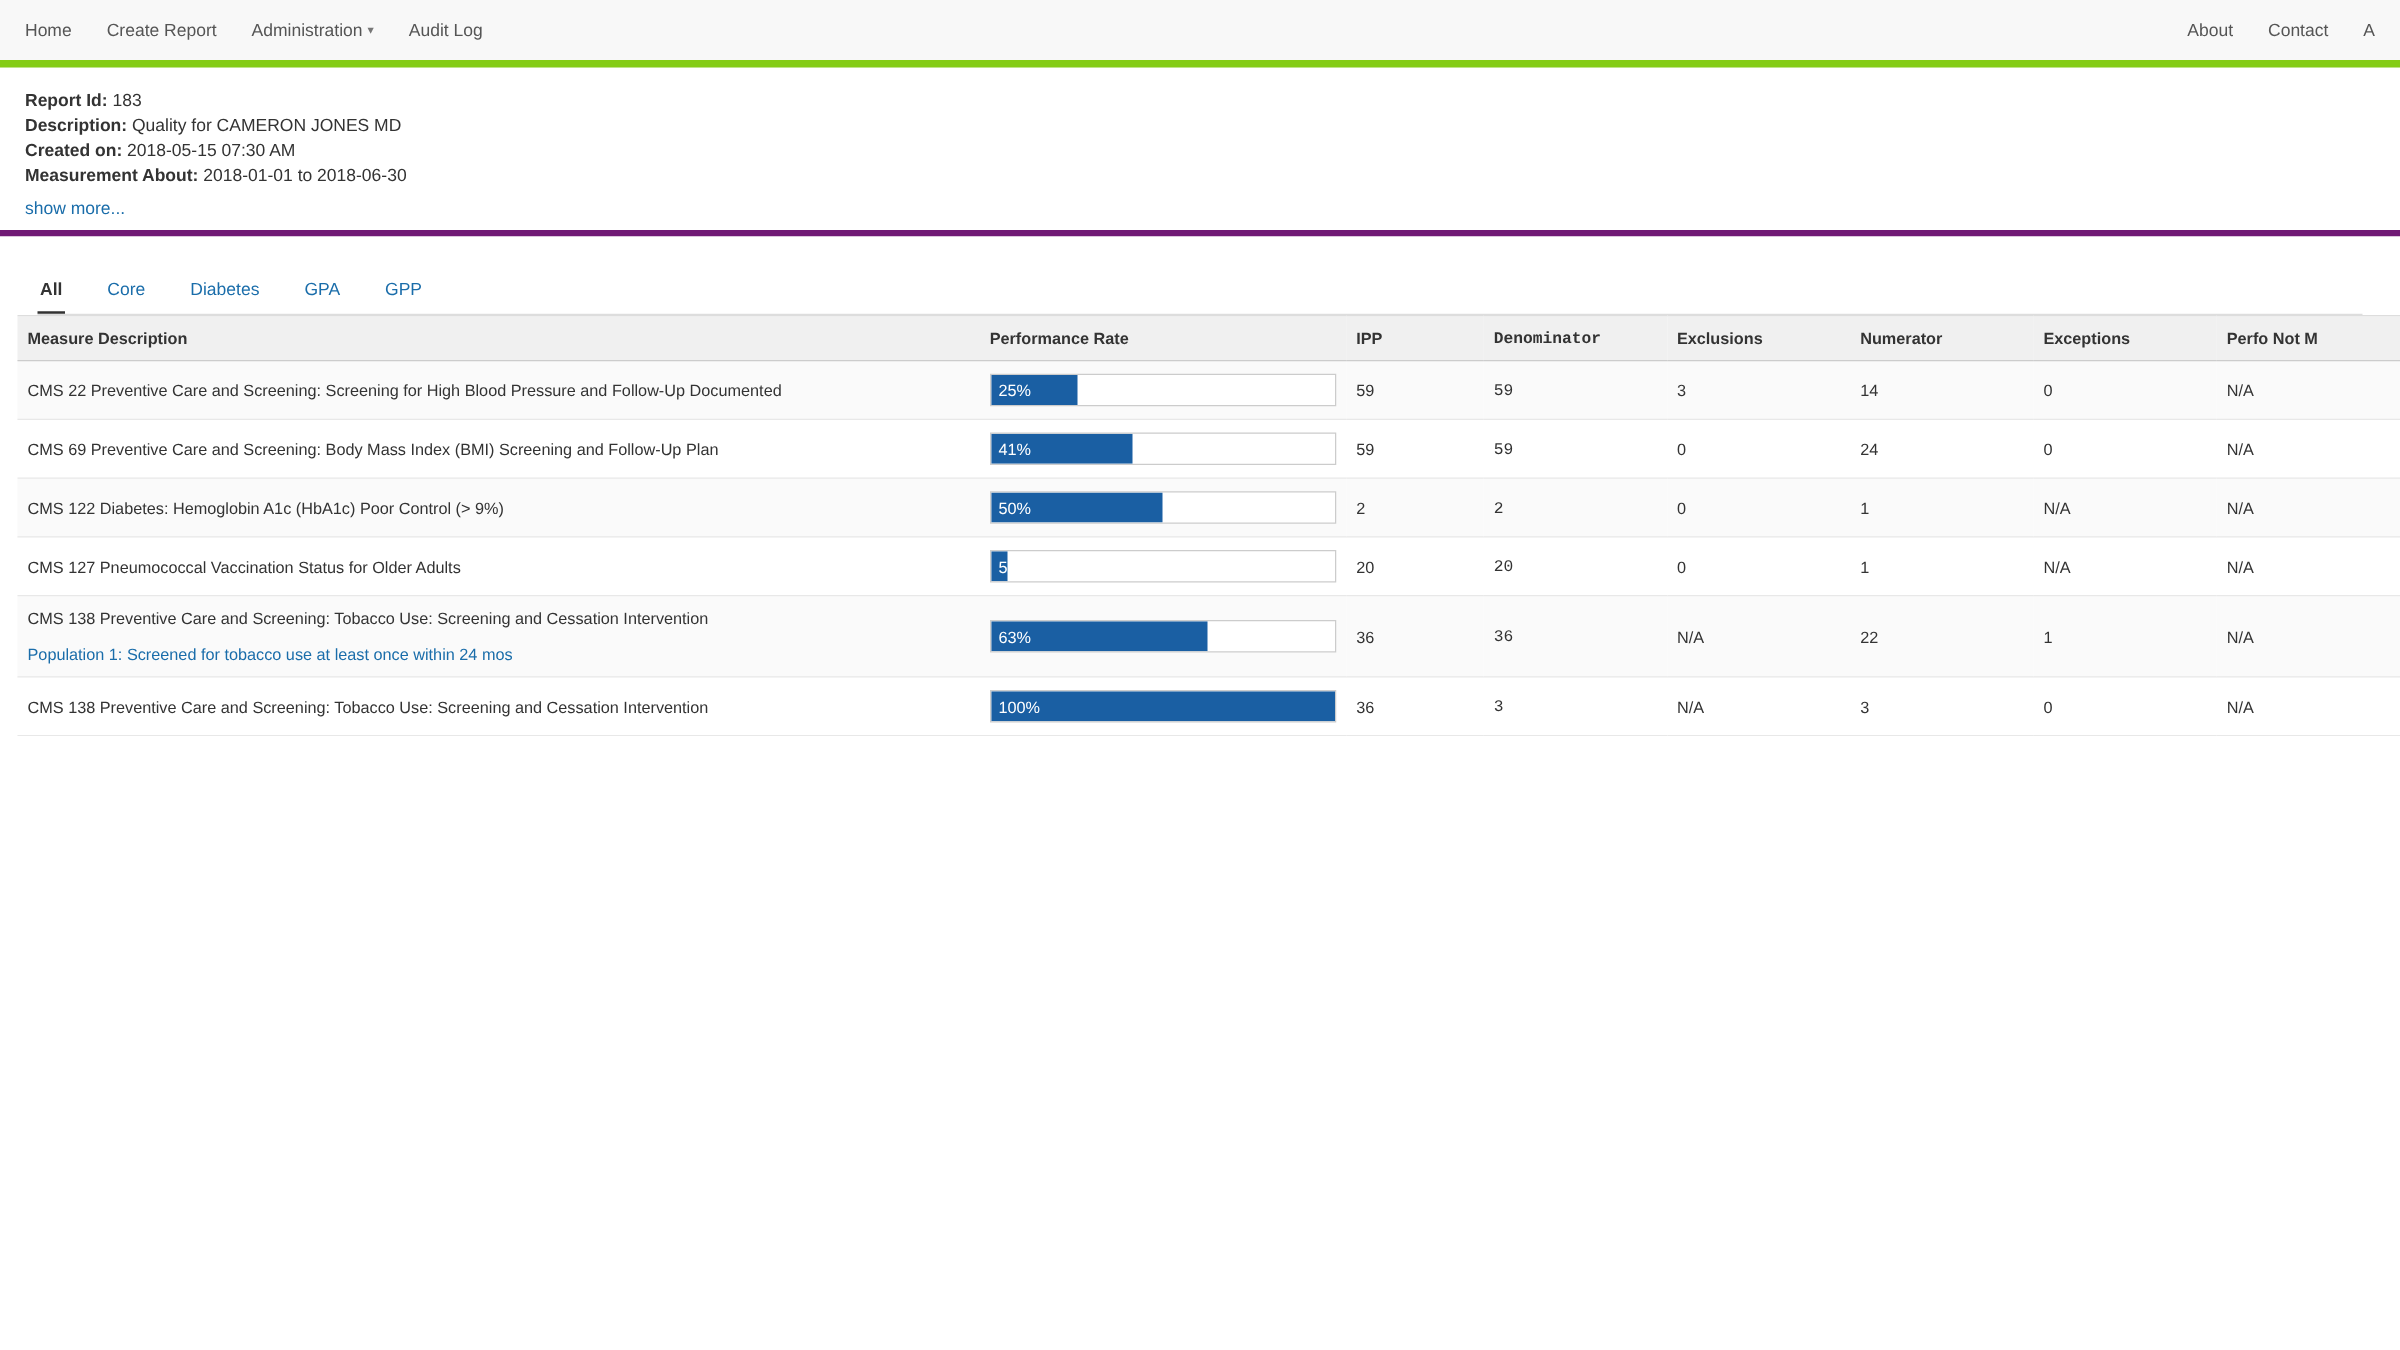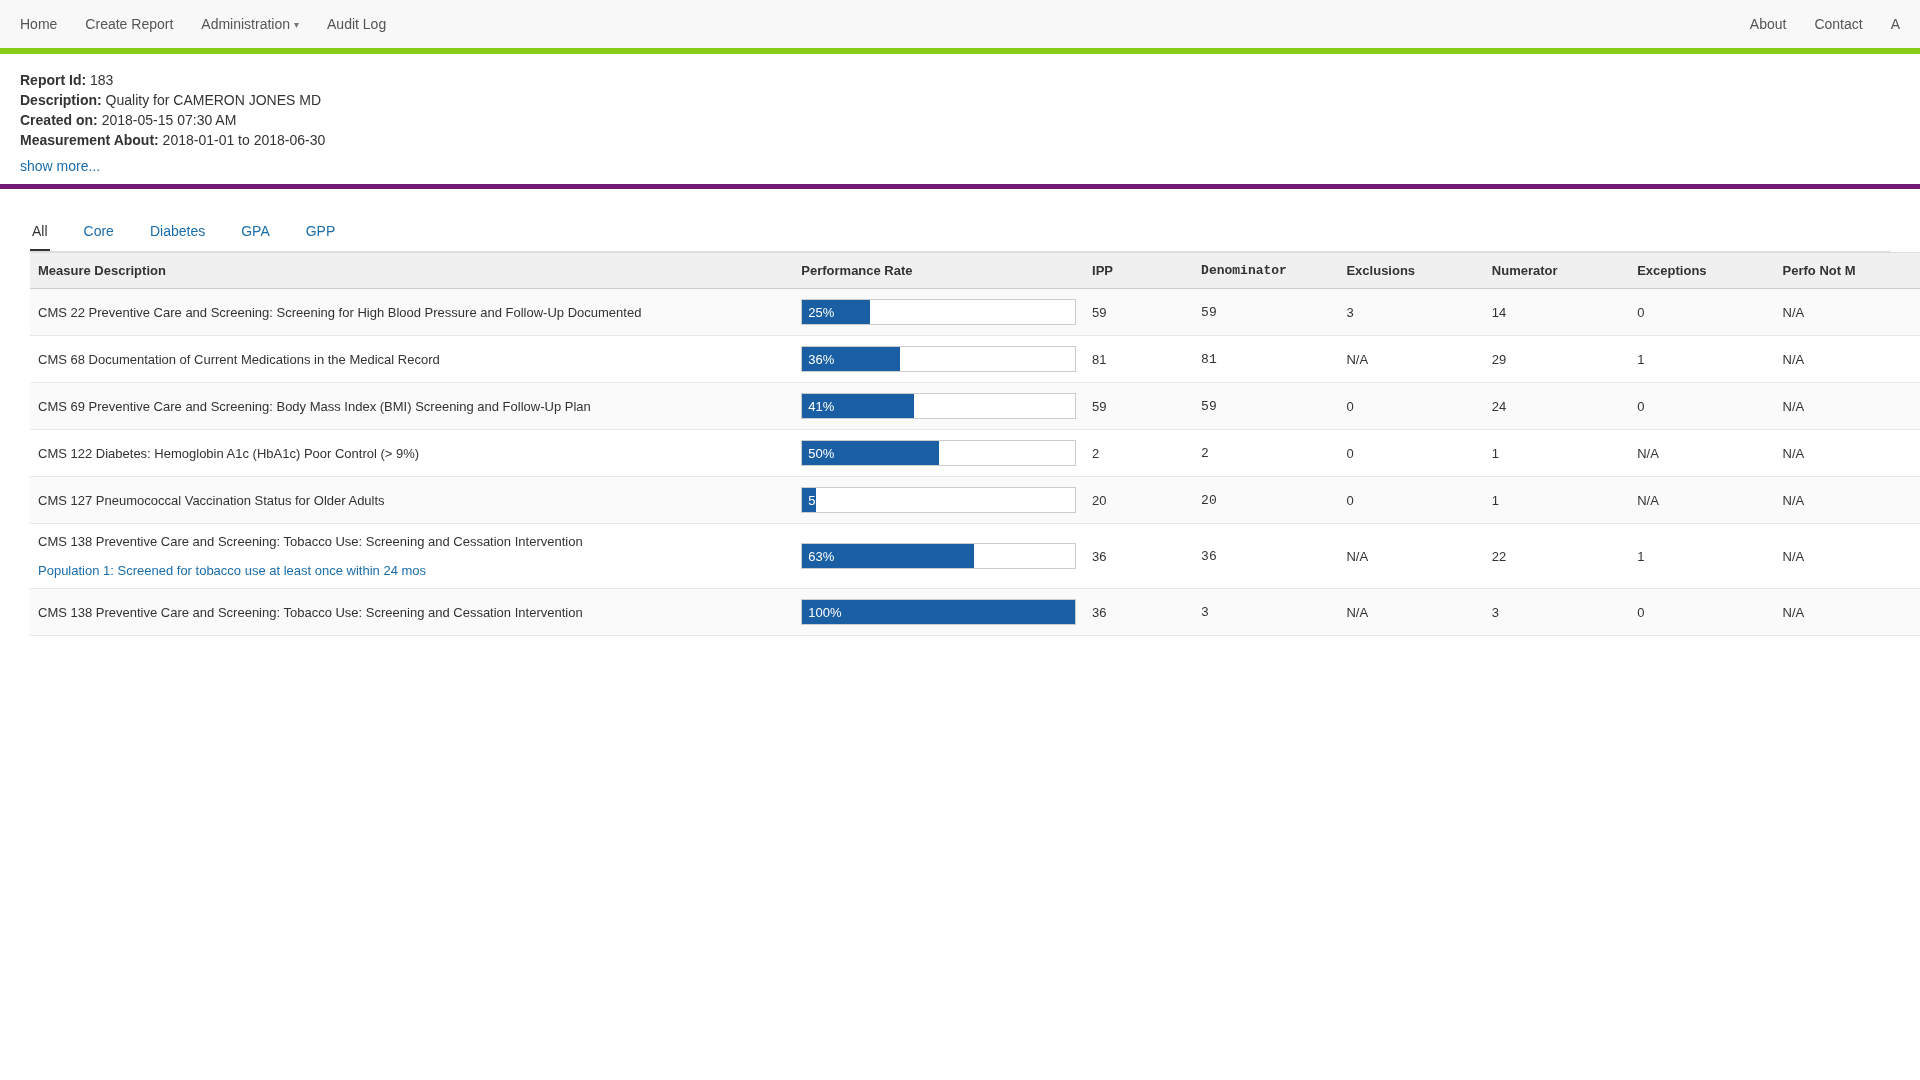--- a/index.html
+++ b/index.html
@@ -31,25 +31,25 @@
     
     .tabs-section {
       padding: 28px 30px 0 30px;
     }
     .tabs { display: flex; gap: 32px; border-bottom: 1px solid #ddd; }
     .tab {
       padding: 6px 2px 10px 2px; font-size: 14px; cursor: pointer;
       color: #1a6daa; border-bottom: 2px solid transparent;
       text-decoration: none;
     }
-    .tab.active { color: #333; border-bottom: 2px solid #333; font-weight: 400; }
+    .tab.active { color: #333; border-bottom: 2px solid #333; font-weight: 700; }
 
     
     .table-wrapper {
-      padding: 0 0 0 30px;
+      padding: 0 0 0 14px;
       overflow-x: hidden;
     }
     table {
       width: 100%; border-collapse: collapse; table-layout: fixed;
     }
     thead tr {
       background: #f0f0f0; border-top: 1px solid #ddd; border-bottom: 1px solid #ccc;
     }
     th {
       padding: 10px 8px; text-align: left; font-weight: 600; font-size: 13px;
@@ -165,35 +165,20 @@
             </div>
           </td>
           <td class="col-ipp">59</td>
           <td class="col-denom">59</td>
           <td class="col-excl">3</td>
           <td class="col-numer">14</td>
           <td class="col-excep">0</td>
           <td class="col-perfnm">N/A</td>
         </tr>
         <tr>
-          <td class="col-desc">CMS 68 Documentation of Current Medications in the Medical Record</td>
-          <td class="col-perf">
-            <div class="progress-bar-container">
-              <div class="progress-bar-fill" style="width: 36%;"></div>
-              <span class="progress-label">36%</span>
-            </div>
-          </td>
-          <td class="col-ipp">81</td>
-          <td class="col-denom">81</td>
-          <td class="col-excl">N/A</td>
-          <td class="col-numer">29</td>
-          <td class="col-excep">1</td>
-          <td class="col-perfnm">N/A</td>
-        </tr>
-        <tr>
           <td class="col-desc">CMS 69 Preventive Care and Screening: Body Mass Index (BMI) Screening and Follow-Up Plan</td>
           <td class="col-perf">
             <div class="progress-bar-container">
               <div class="progress-bar-fill" style="width: 41%;"></div>
               <span class="progress-label">41%</span>
             </div>
           </td>
           <td class="col-ipp">59</td>
           <td class="col-denom">59</td>
           <td class="col-excl">0</td>

